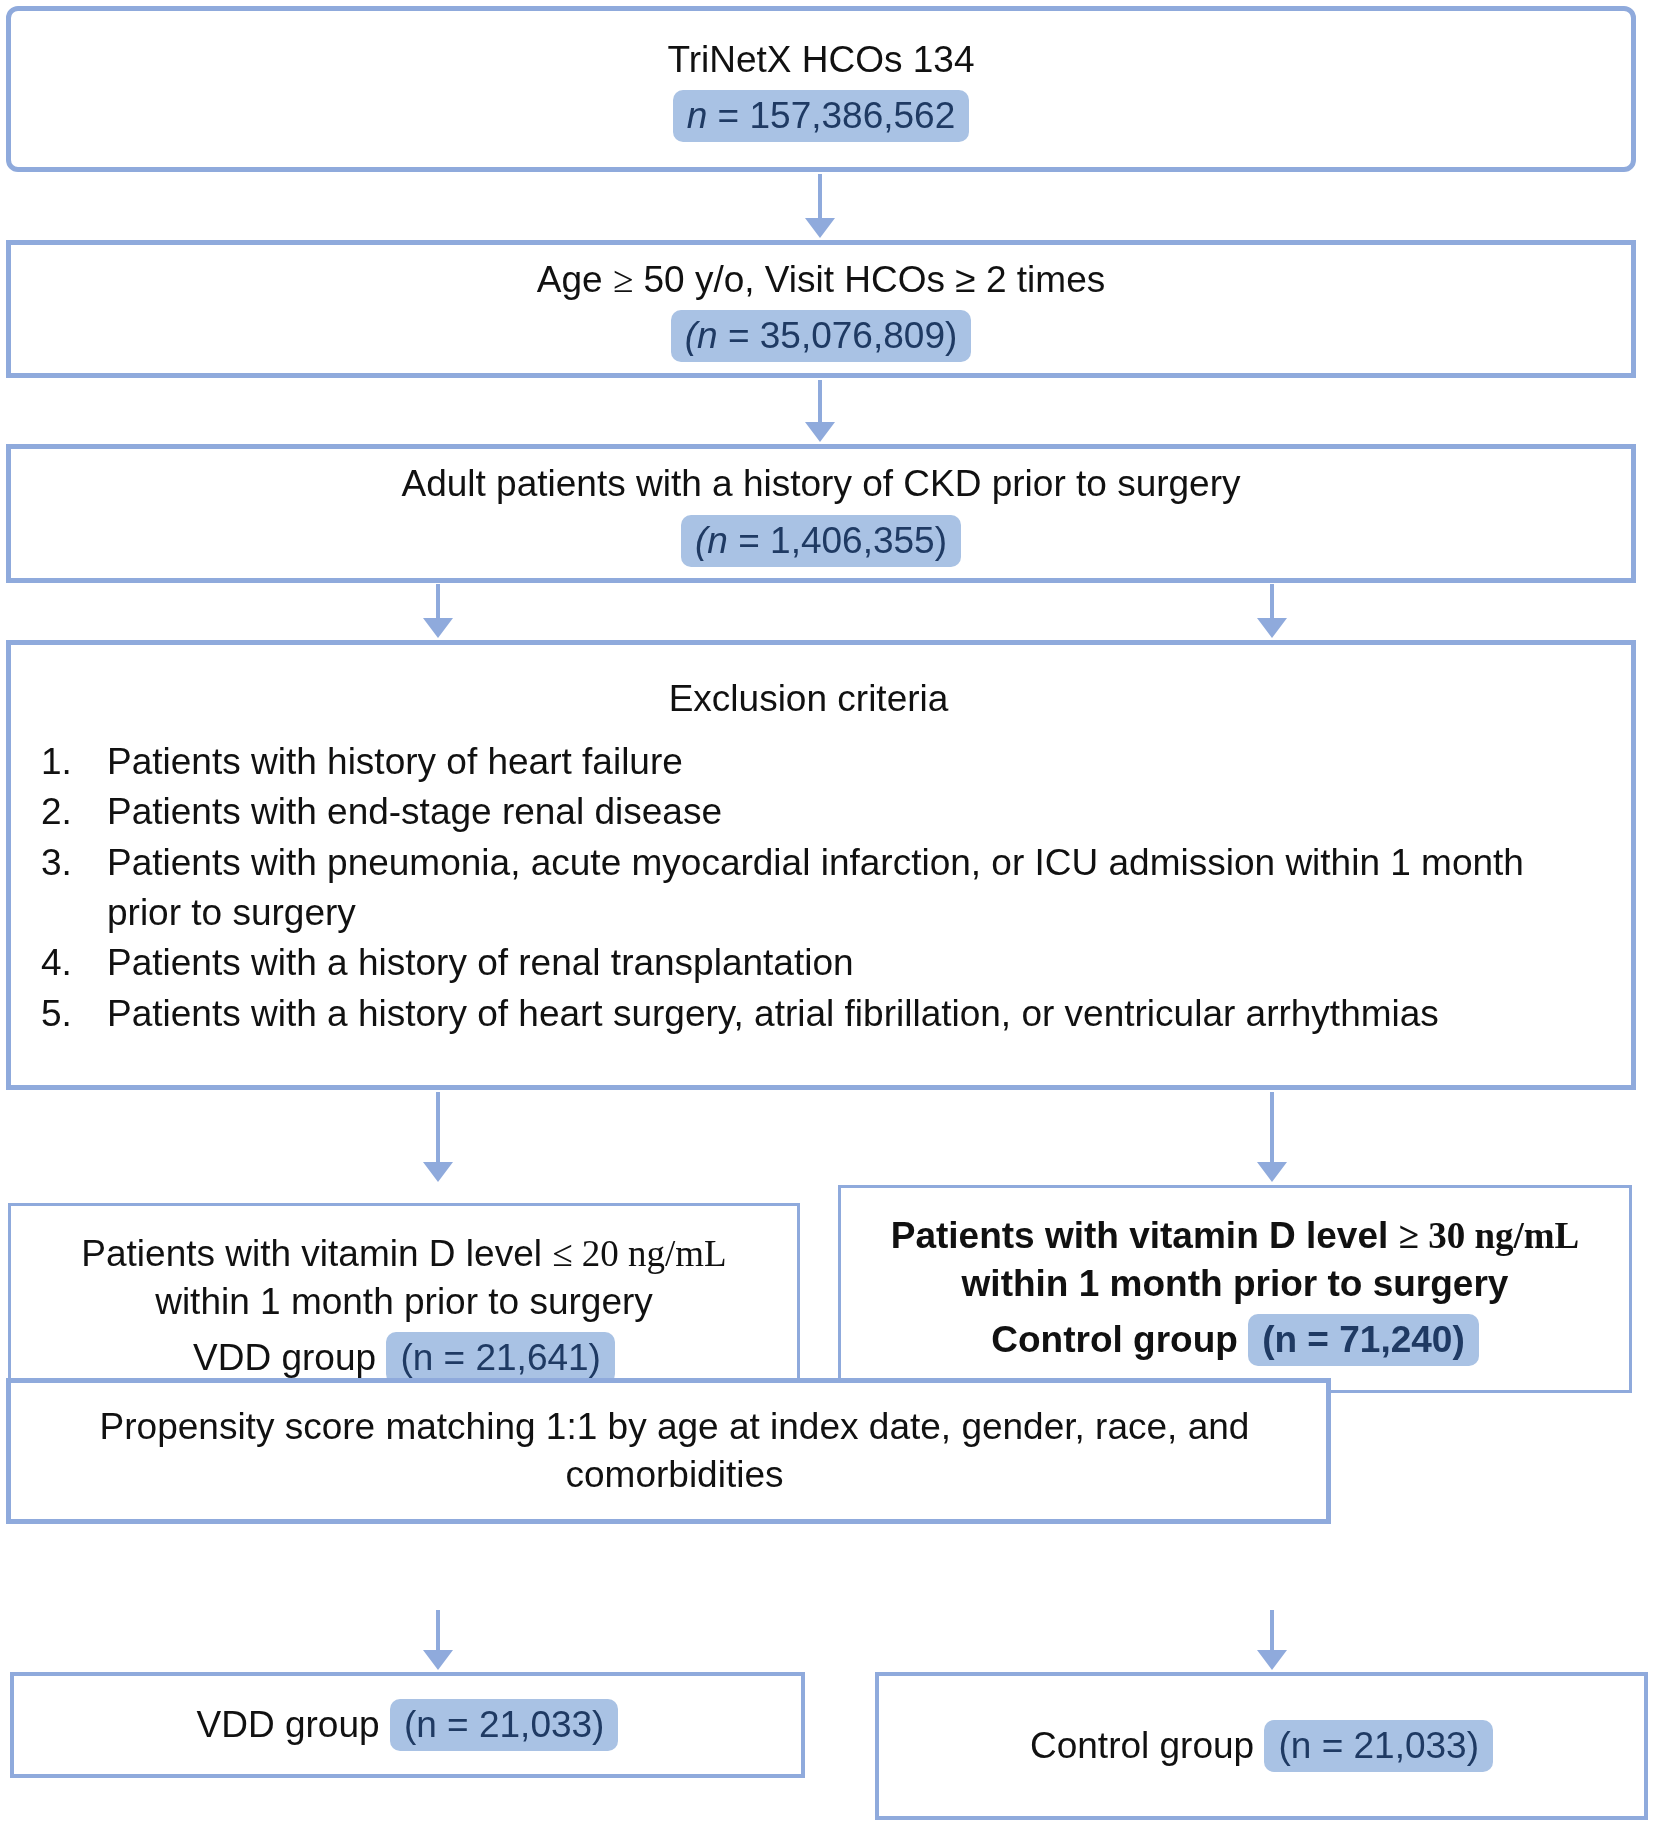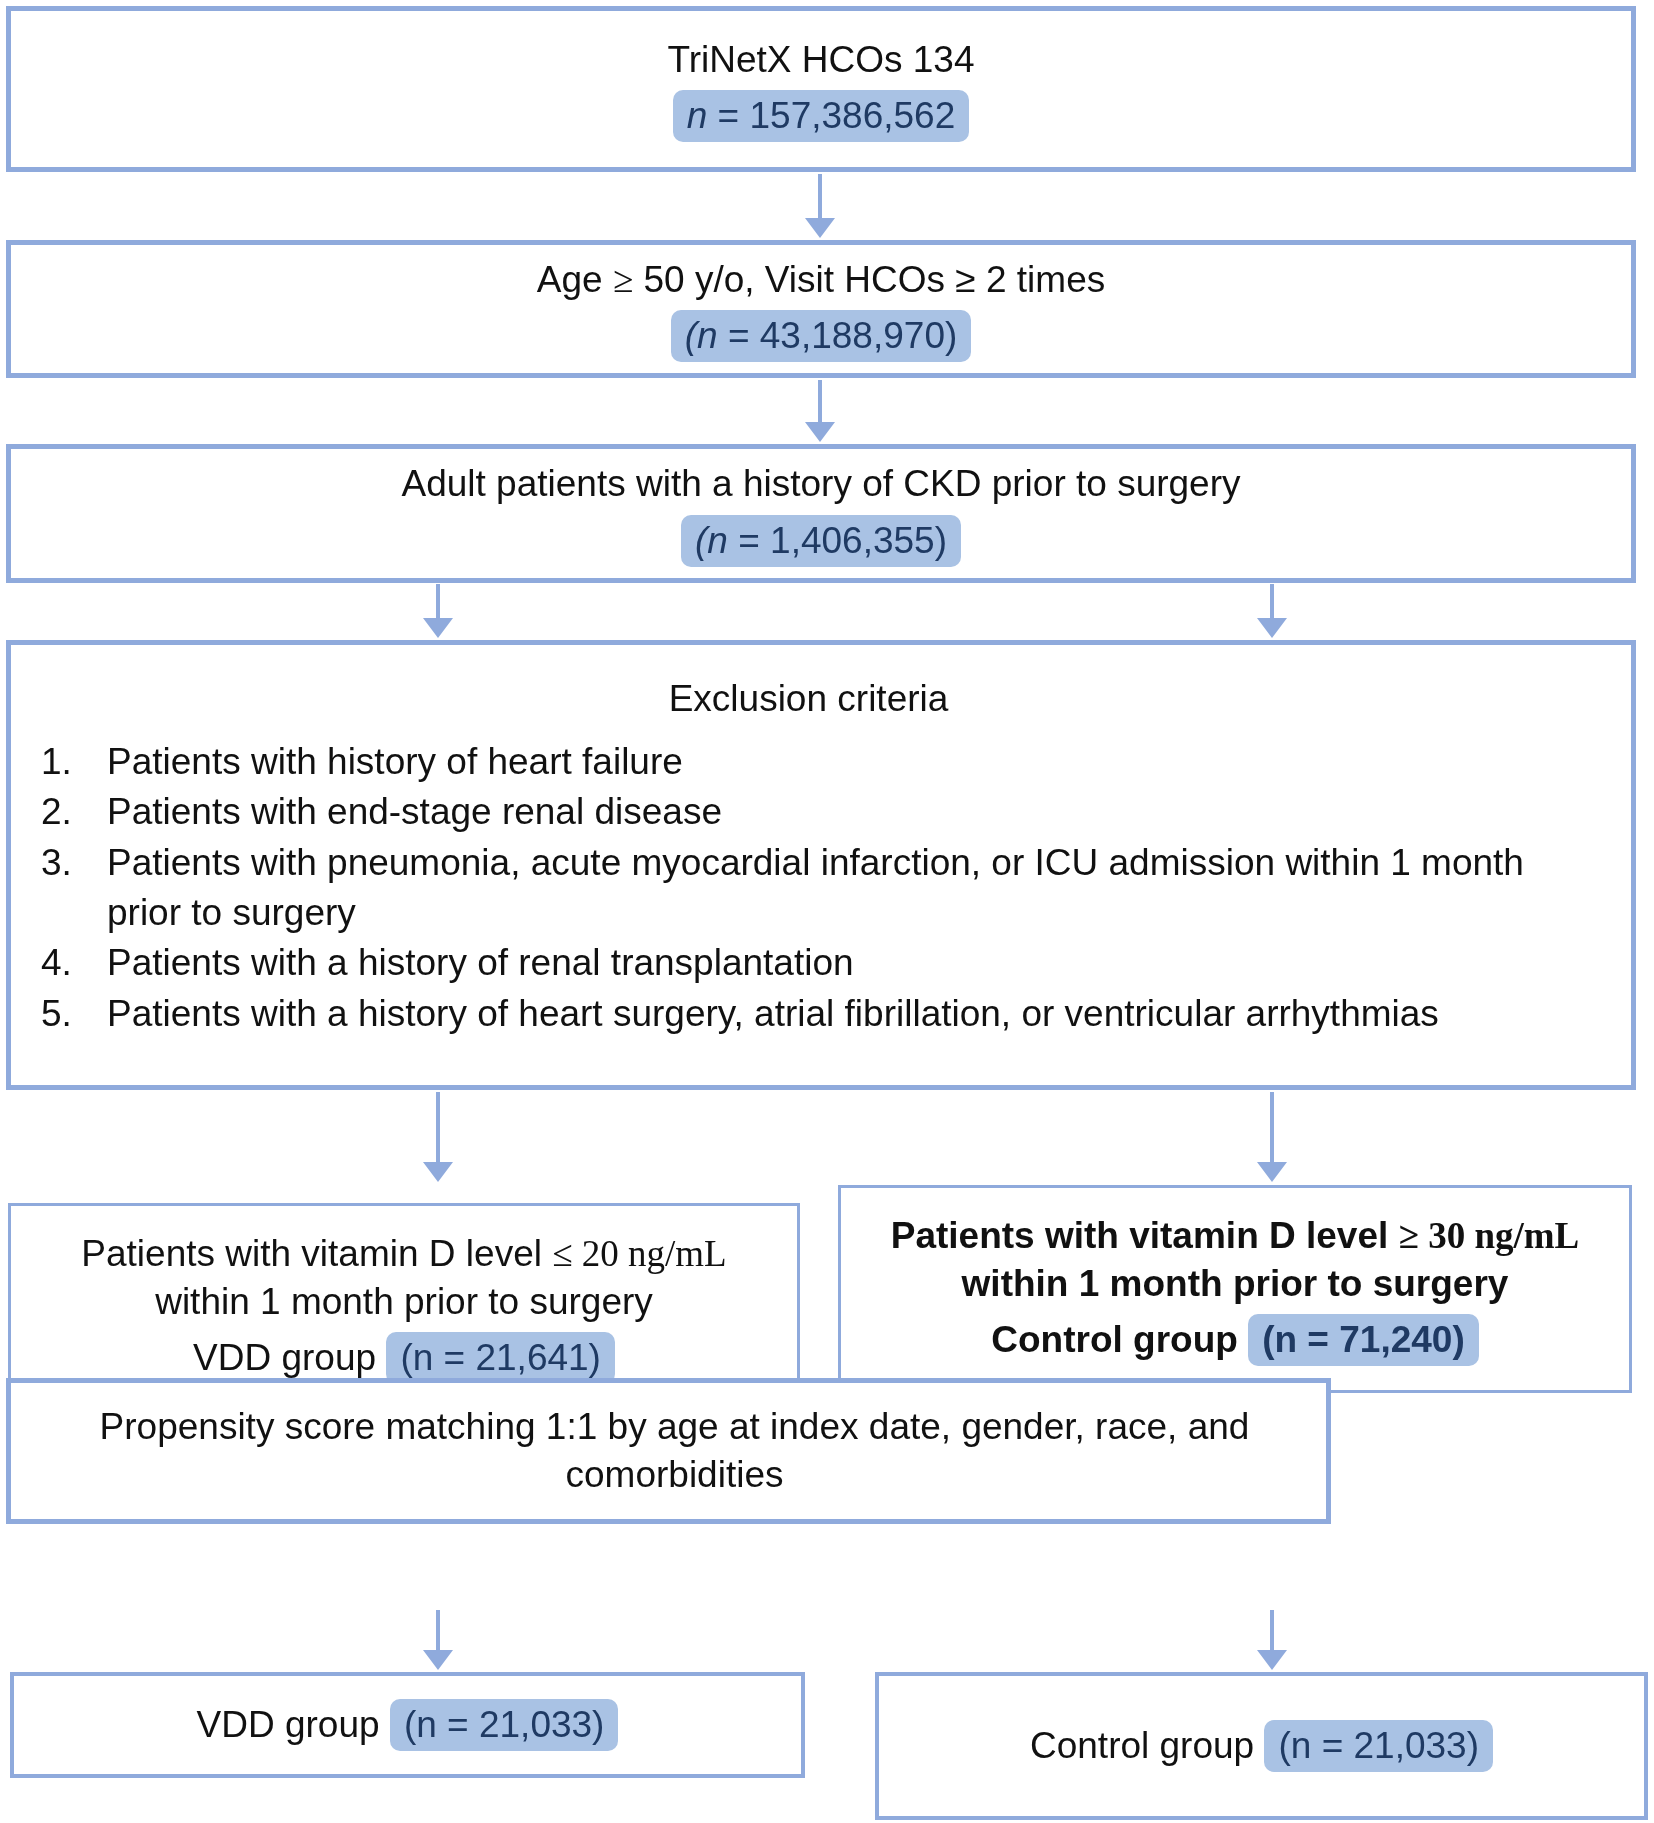--- a/index.html
+++ b/index.html
@@ -41,21 +41,21 @@
     background: var(--highlight-bg);
     color: var(--highlight-text);
     border-radius: 10px;
     padding: 2px 14px;
   }
   .hl i { font-style: italic; }
   .serif { font-family: "Liberation Serif", "DejaVu Serif", serif; }
   .gap6 { margin-top: 6px; }
 
   
-  .box-trinetx   { left: 6px;   top: 6px;    width: 1630px; height: 166px; }
+  .box-trinetx   { left: 6px;   top: 6px;    width: 1630px; height: 166px; border-radius: 12px; }
   .box-age       { left: 6px;   top: 240px;  width: 1630px; height: 138px; text-align: right; }
   .box-ckd       { left: 6px;   top: 444px;  width: 1630px; height: 139px; }
   .box-exclusion {
     left: 6px; top: 640px; width: 1630px; height: 450px;
     display: block; text-align: left; padding: 30px 55px 20px 30px;
   }
   .box-exclusion .ex-title { text-align: center; margin-bottom: 14px; }
   .ex-item { display: flex; line-height: 1.36; }
   .ex-num  { width: 66px; flex: none; }
   .ex-text { flex: 1; }
@@ -105,21 +105,21 @@
   </div>
 
   <div class="arrow a1">
       <div class="shaft"></div>
       <div class="head"></div>
     </div>
 
   <div class="box box-age">
     <div class="row"><span>Age </span><span class="serif">≥</span><span> 50 y/o, Visit HCOs ≥ 2 times</span></div>
     <div class="row gap6">
-      <span class="hl"><i><span>(</span><span>n</span></i><span> = 43,188,970)</span></span>
+      <span class="hl"><i><span>(</span><span>n</span></i><span> = 35,076,809)</span></span>
     </div>
   </div>
 
   <div class="arrow a2">
       <div class="shaft"></div>
       <div class="head"></div>
     </div>
 
   <div class="box box-ckd">
     <div class="row">Adult patients with a history of CKD prior to surgery</div>

